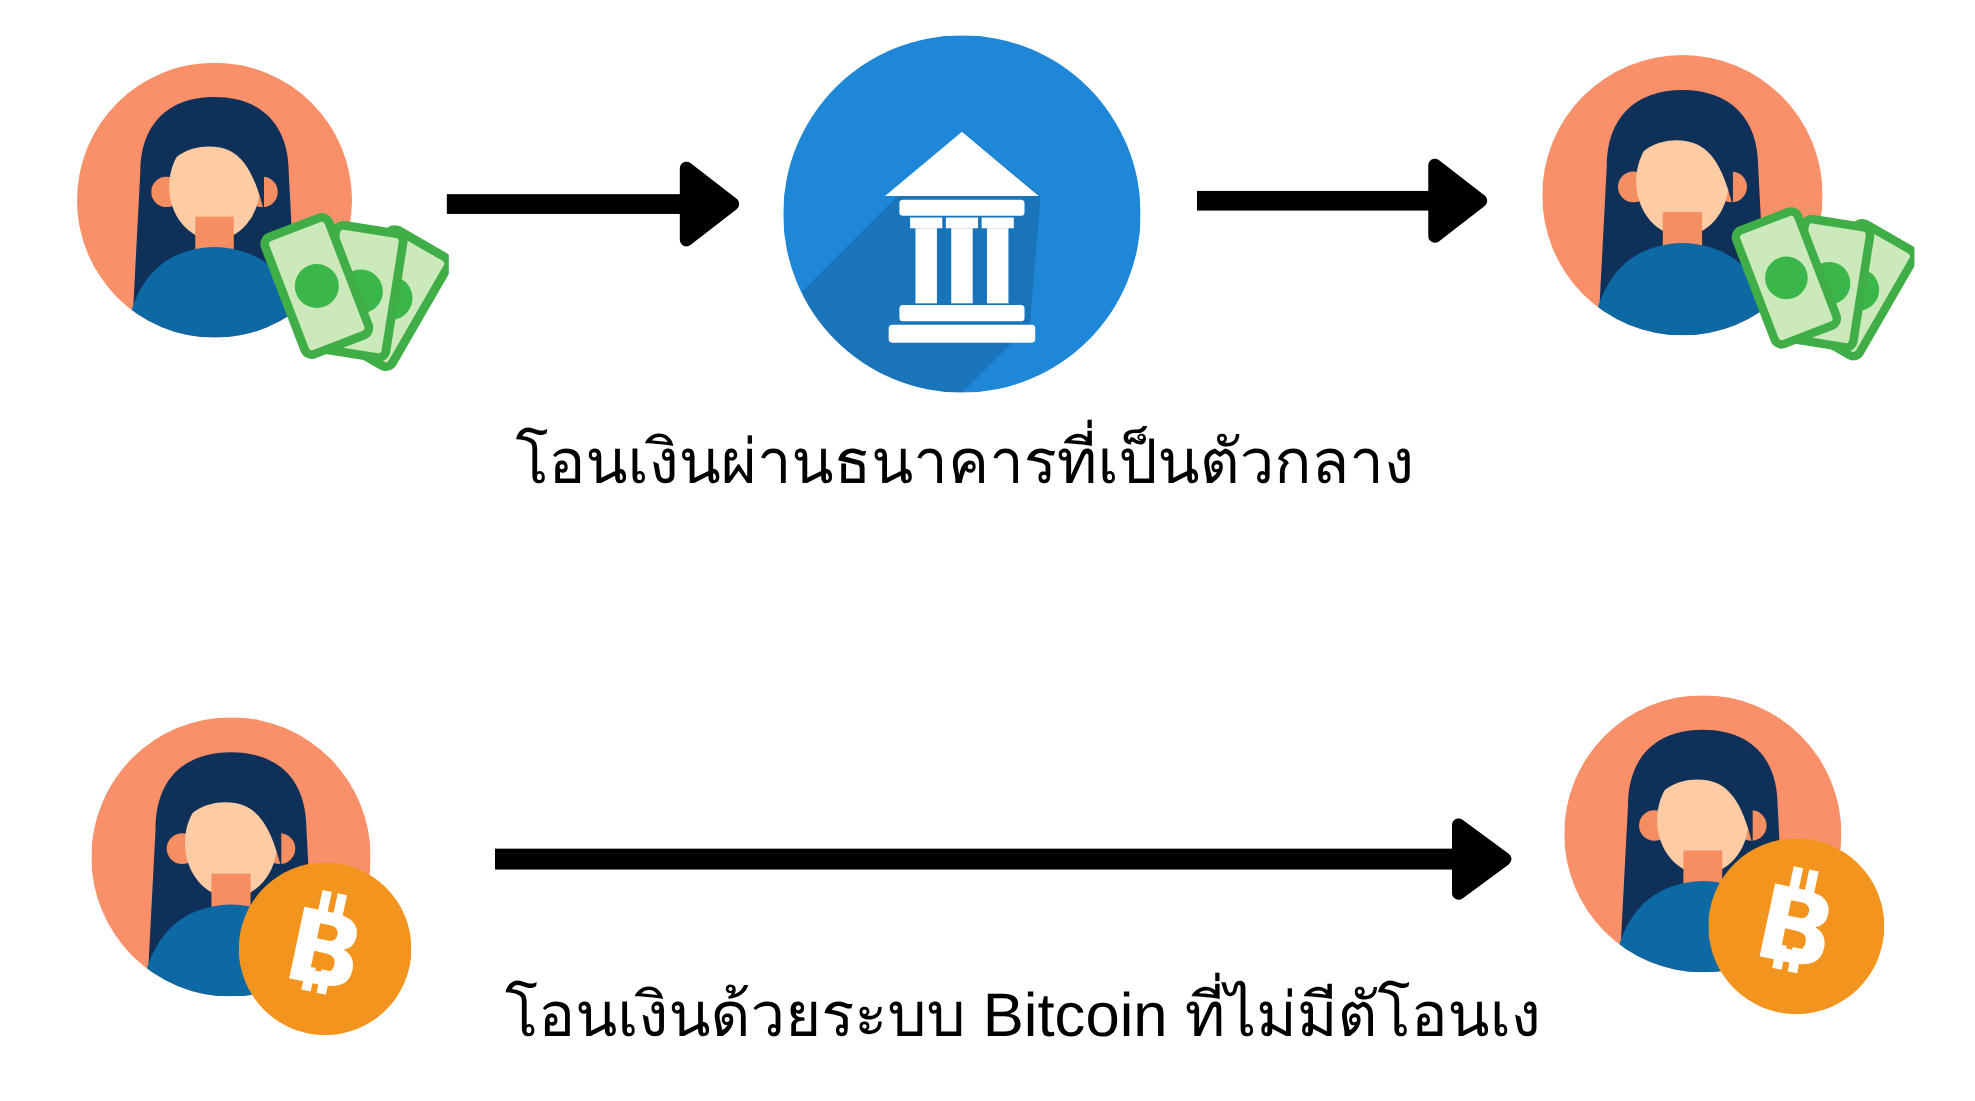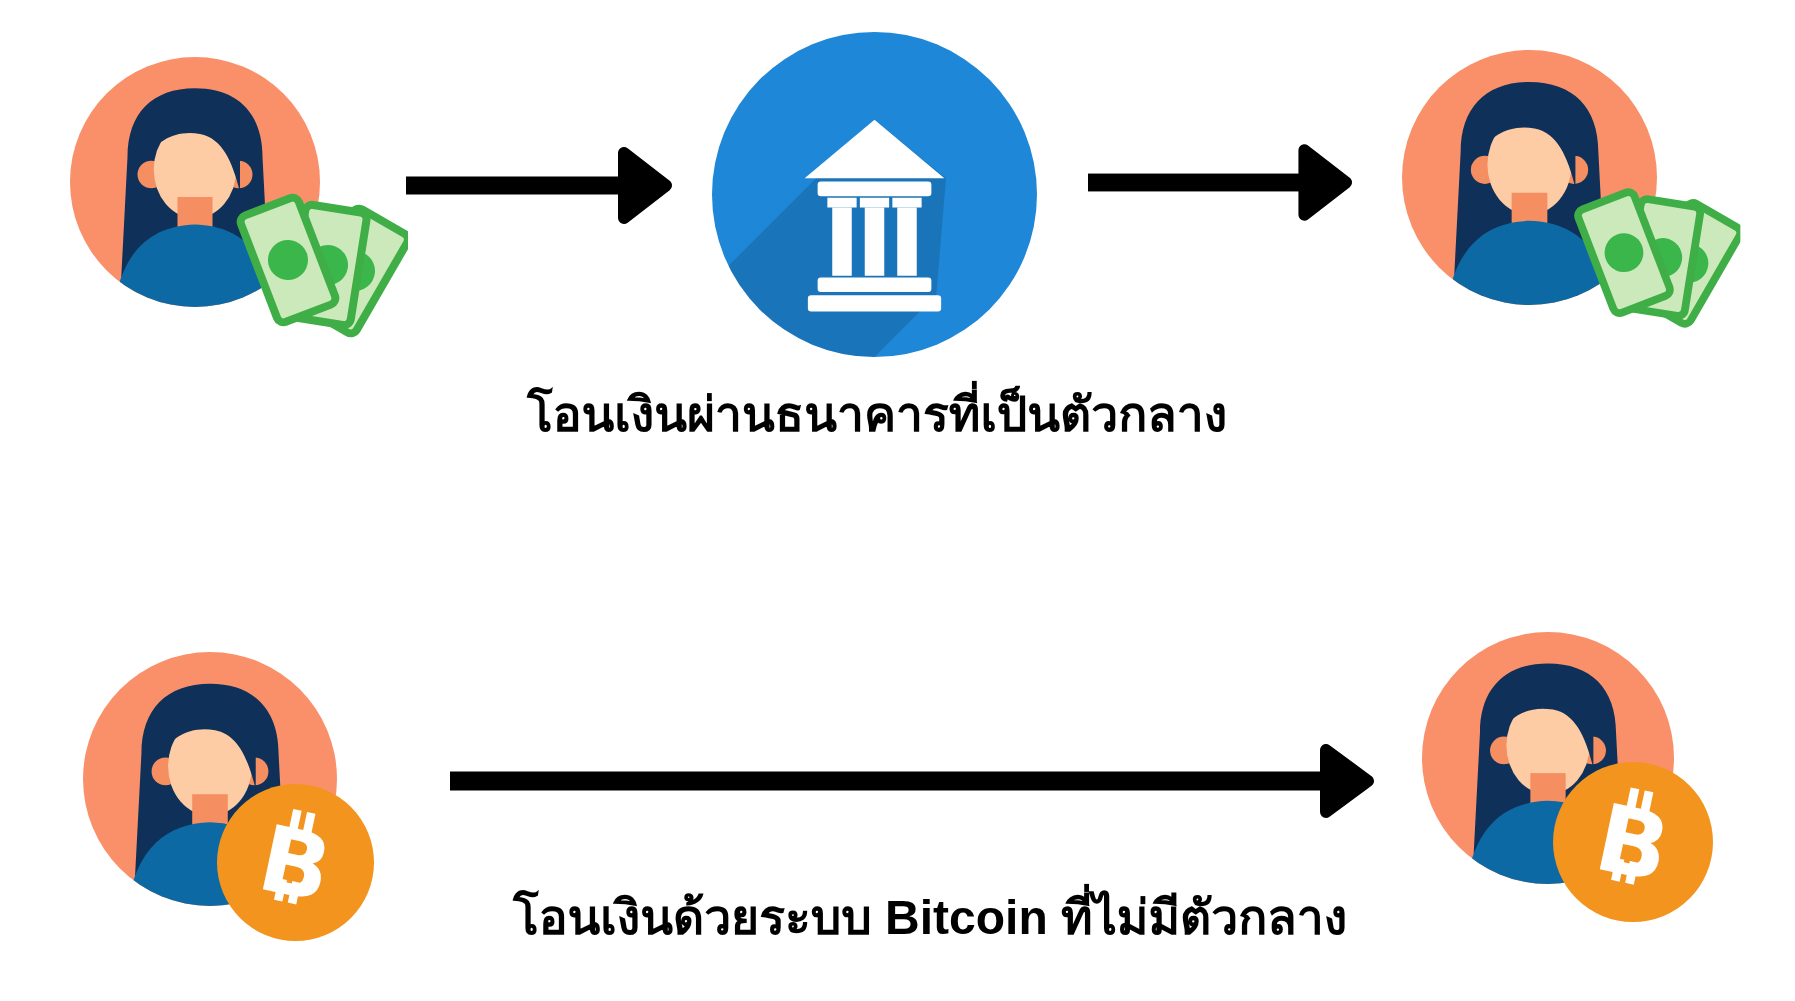--- a/index.html
+++ b/index.html
@@ -8,24 +8,24 @@
     width:1795px;height:1001px;
     background:var(--page_bg,#ffffff);
     overflow:hidden;
     font-family:"Liberation Sans","DejaVu Sans",sans-serif;
   }
   .node{position:absolute;}
   .node svg{display:block;width:100%;height:100%;}
   .caption{
     position:absolute;
     text-align:center;
-    font-size:48px;
+    font-size:56px;
     line-height:1.25;
     color:var(--caption_text,#000);
-    font-weight:700;
+    font-weight:400;
     white-space:nowrap;
   }
   
   .f-avatarbg{fill:var(--avatar_bg);}
   .f-hair{fill:var(--hair);}
   .f-skin{fill:var(--skin);}
   .f-ear{fill:var(--ear_neck);}
   .f-shirt{fill:var(--shirt);}
   .f-moneyfill{fill:var(--money_fill);stroke:var(--money_border);stroke-width:8;}
   .f-moneycoin{fill:var(--money_coin);}
@@ -190,16 +190,16 @@
           <use href="#sym-avatar"></use>
         </svg>
     </div>
 
     <div class="node" style="left:1553px;top:762px;width:160px;height:160px">
       <svg viewBox="0 0 100 100">
           <use href="#sym-bitcoin"></use>
         </svg>
     </div>
 
-    <div class="caption" style="left:430px;top:888px;width:1000px">โอนเงินด้วยระบบ Bitcoin ที่ไม่มีตัวกลาง</div>
+    <div class="caption" style="left:430px;top:888px;width:1000px">โอนเงินด้วยระบบ Bitcoin ที่ไม่มีตัโอนเง</div>
   </section>
 
 </div>
 
 </body></html>

